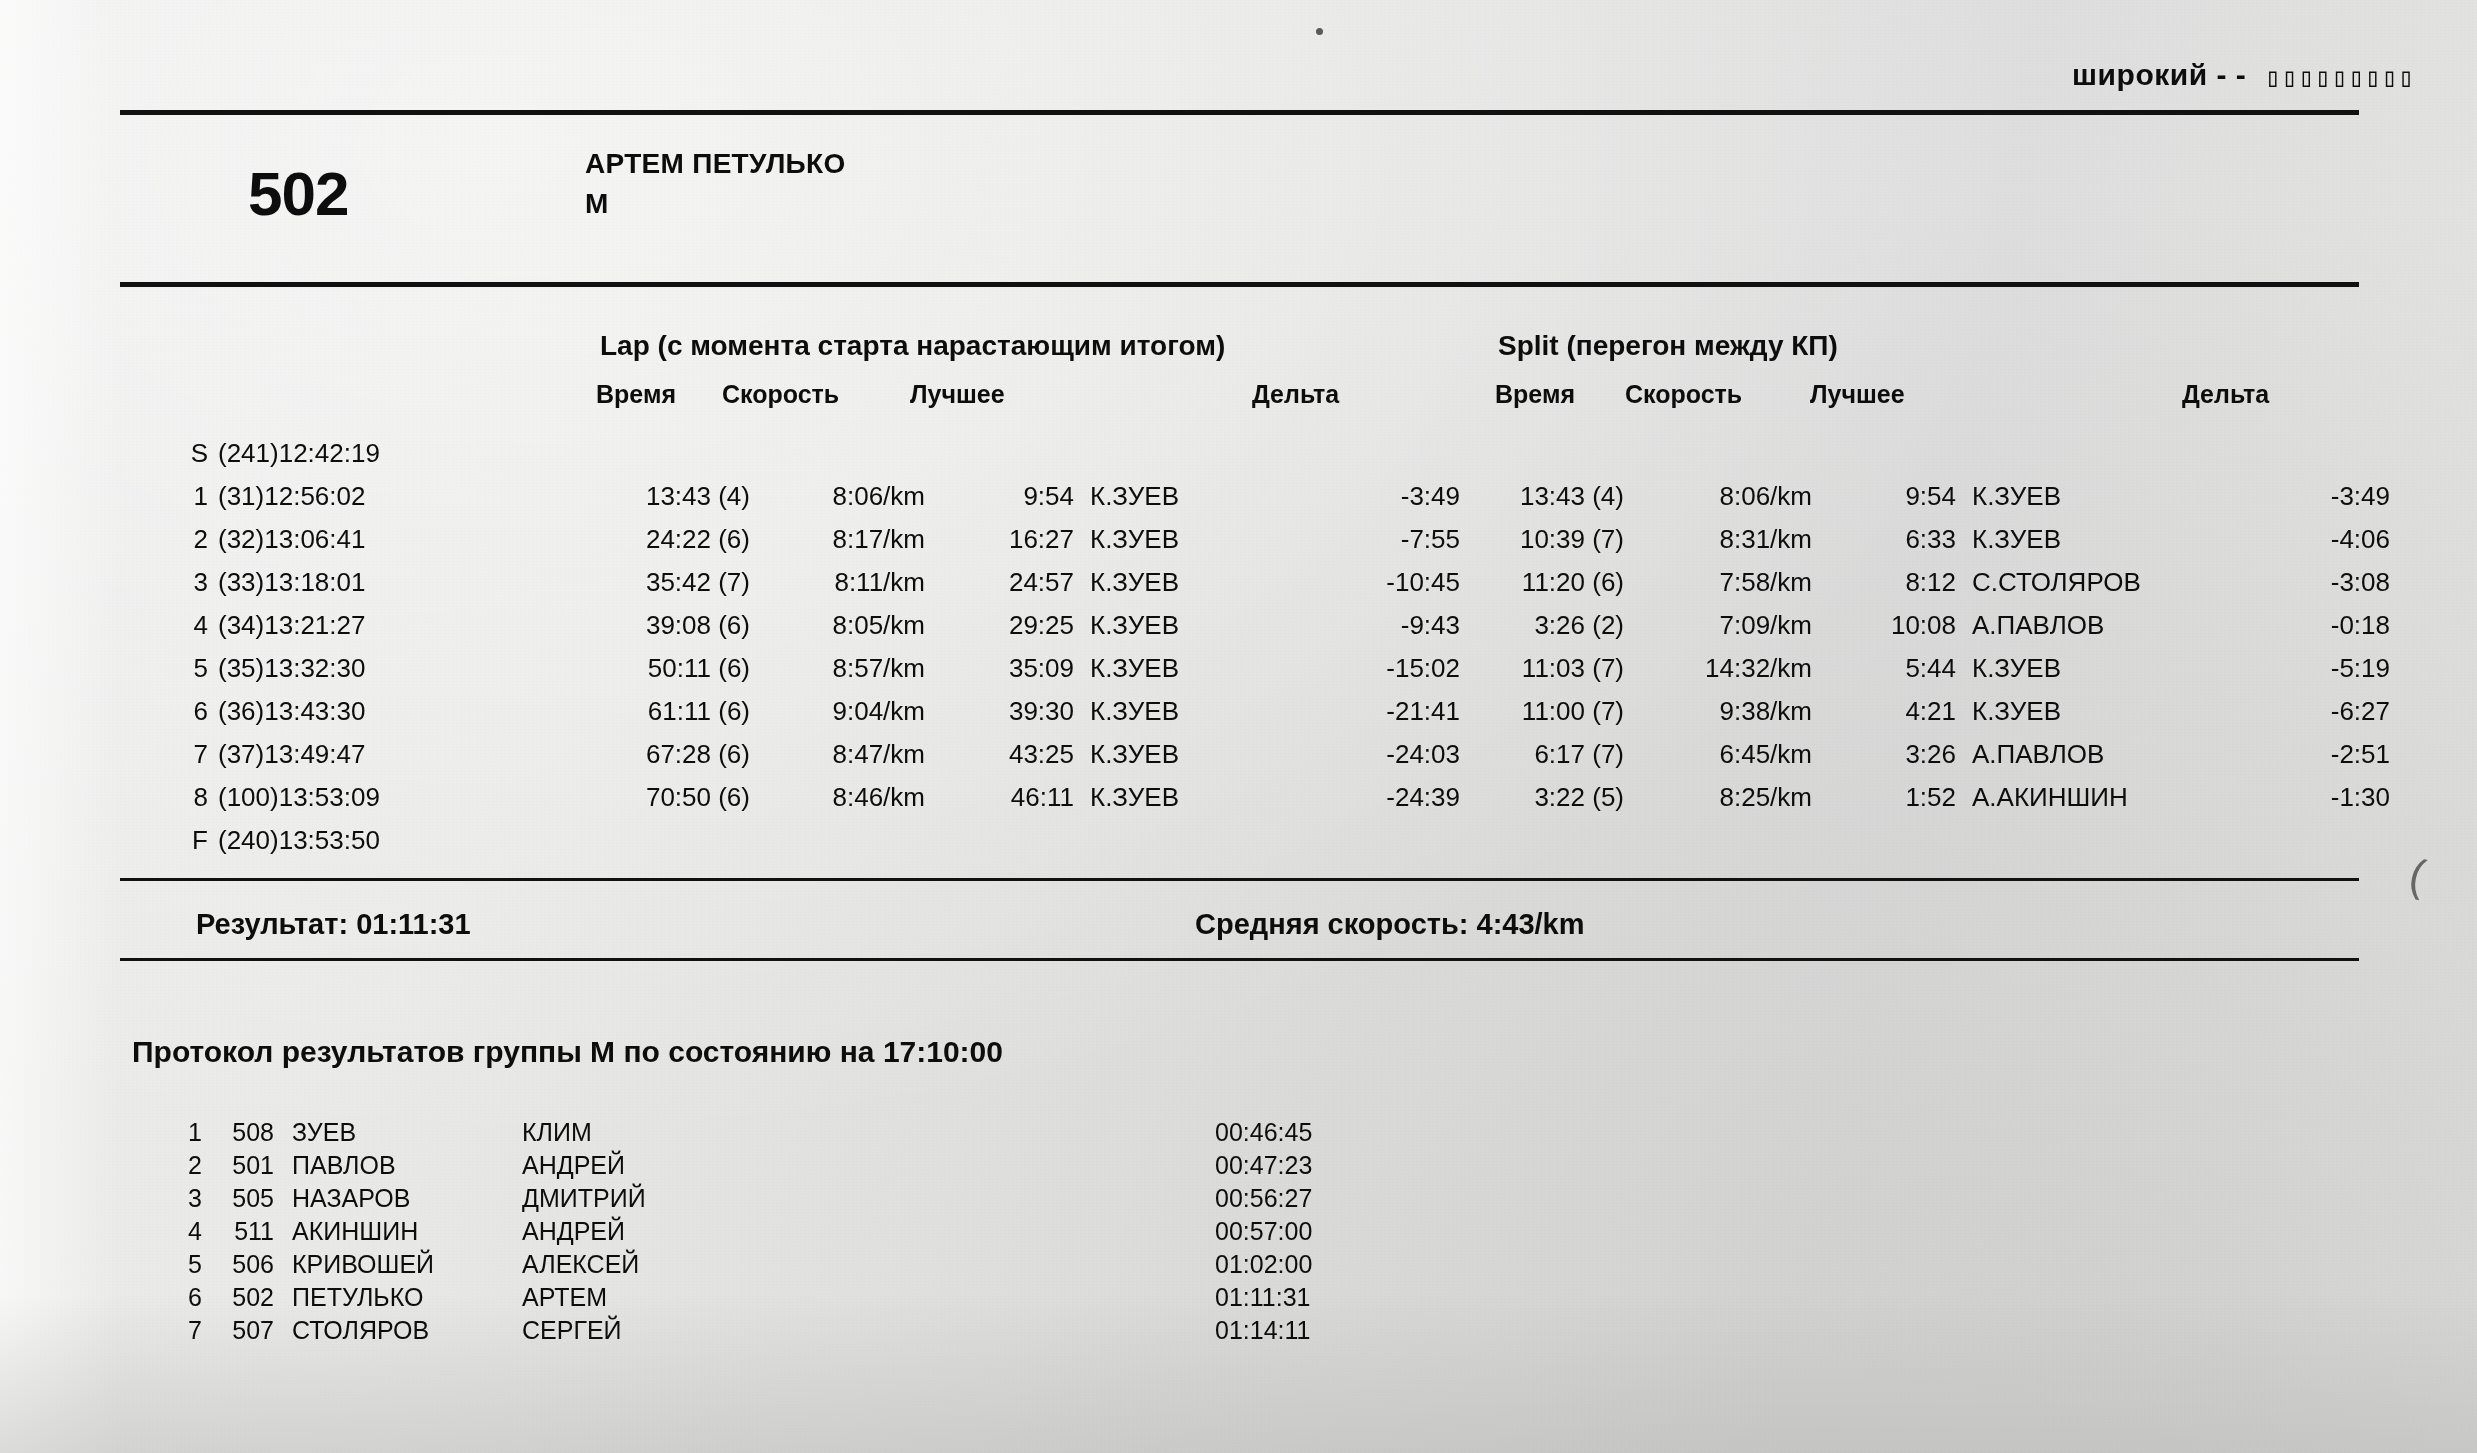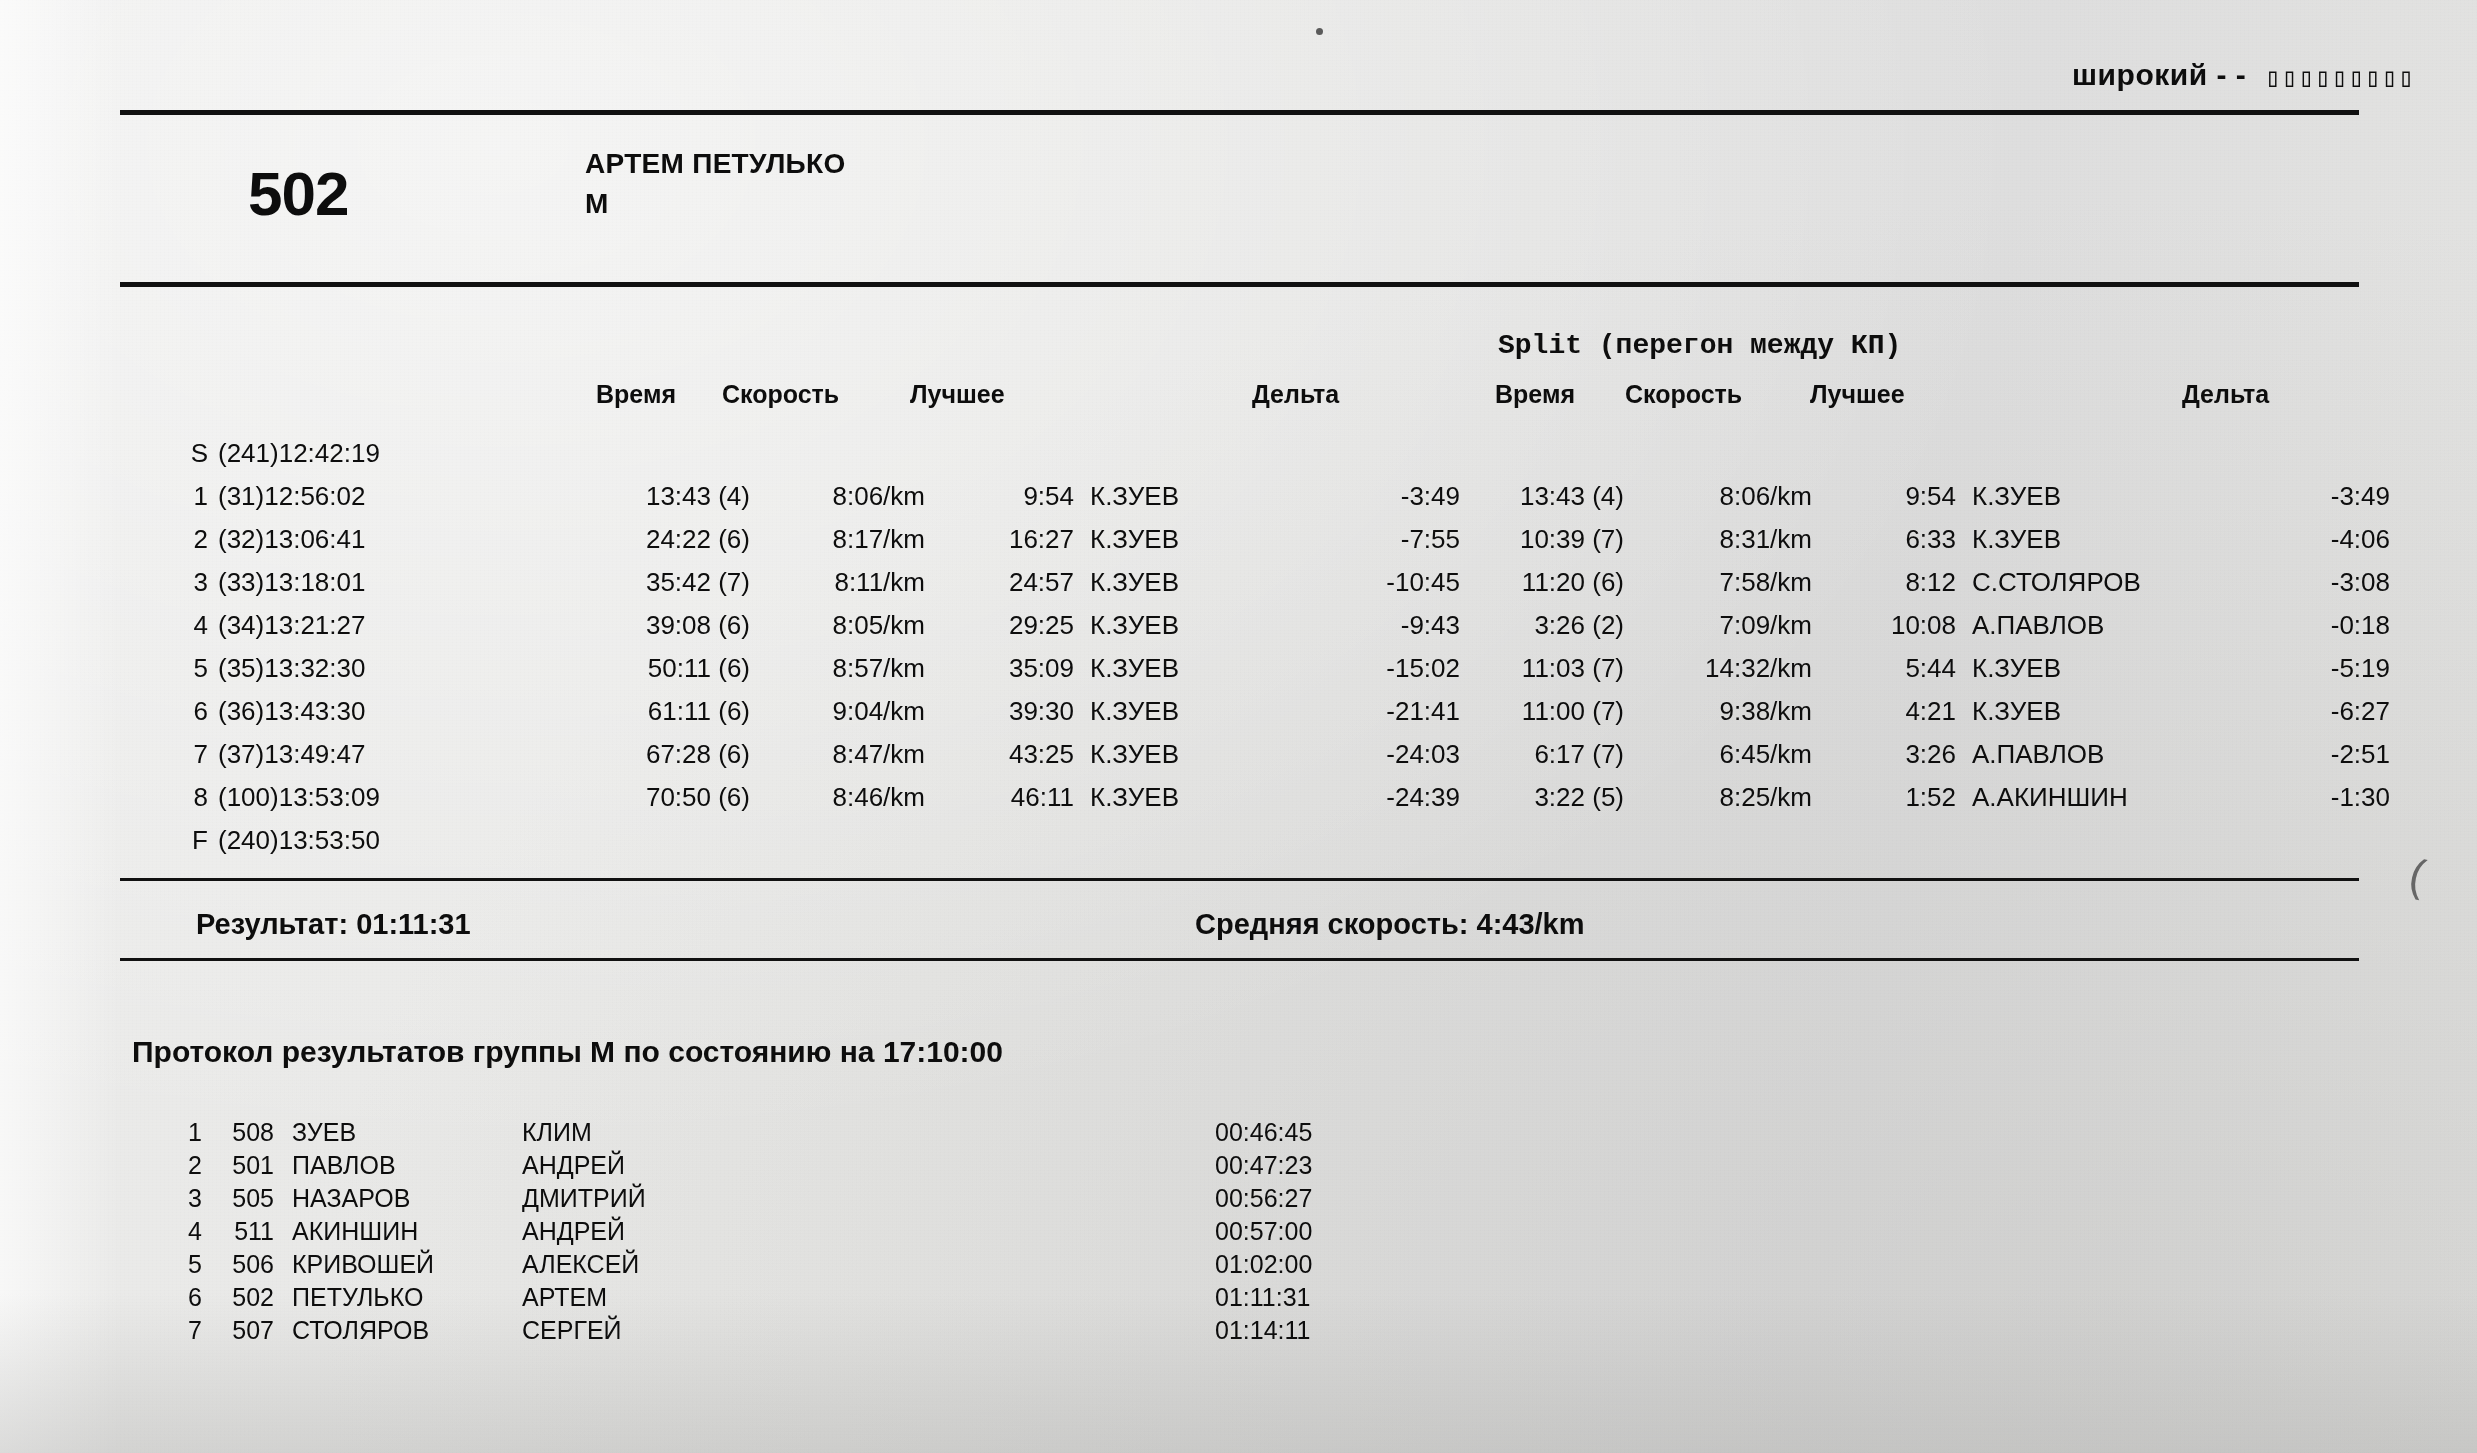--- a/index.html
+++ b/index.html
@@ -103,21 +103,21 @@
   }
 
   
   .sec-title {
     position: absolute;
     font-size: 28px;
     font-weight: bold;
     white-space: nowrap;
   }
   .lap-title { left: 600px; top: 330px; }
-  .split-title { left: 1498px; top: 330px; font-family: Liberation Mono, monospace; }
+  .split-title { left: 1498px; top: 330px; }
 
   
   .colhead {
     position: absolute;
     font-size: 25px;
     font-weight: bold;
     white-space: nowrap;
   }
 
   
@@ -229,20 +229,21 @@
   </div>
 
   <div class="rule" style="top:110px"></div>
 
   <div class="bib">502</div>
   <div class="athlete-name">АРТЕМ ПЕТУЛЬКО</div>
   <div class="athlete-cat">М</div>
 
   <div class="rule" style="top:282px"></div>
 
+  <div class="sec-title lap-title">Lap (с момента старта нарастающим итогом)</div>
   <div class="sec-title split-title">Split (перегон между КП)</div>
 
   <div class="colhead" style="left:596px; top:380px">Время</div>
   <div class="colhead" style="left:722px; top:380px">Скорость</div>
   <div class="colhead" style="left:910px; top:380px">Лучшее</div>
   <div class="colhead" style="left:1252px; top:380px">Дельта</div>
 
   <div class="colhead" style="left:1495px; top:380px">Время</div>
   <div class="colhead" style="left:1625px; top:380px">Скорость</div>
   <div class="colhead" style="left:1810px; top:380px">Лучшее</div>

